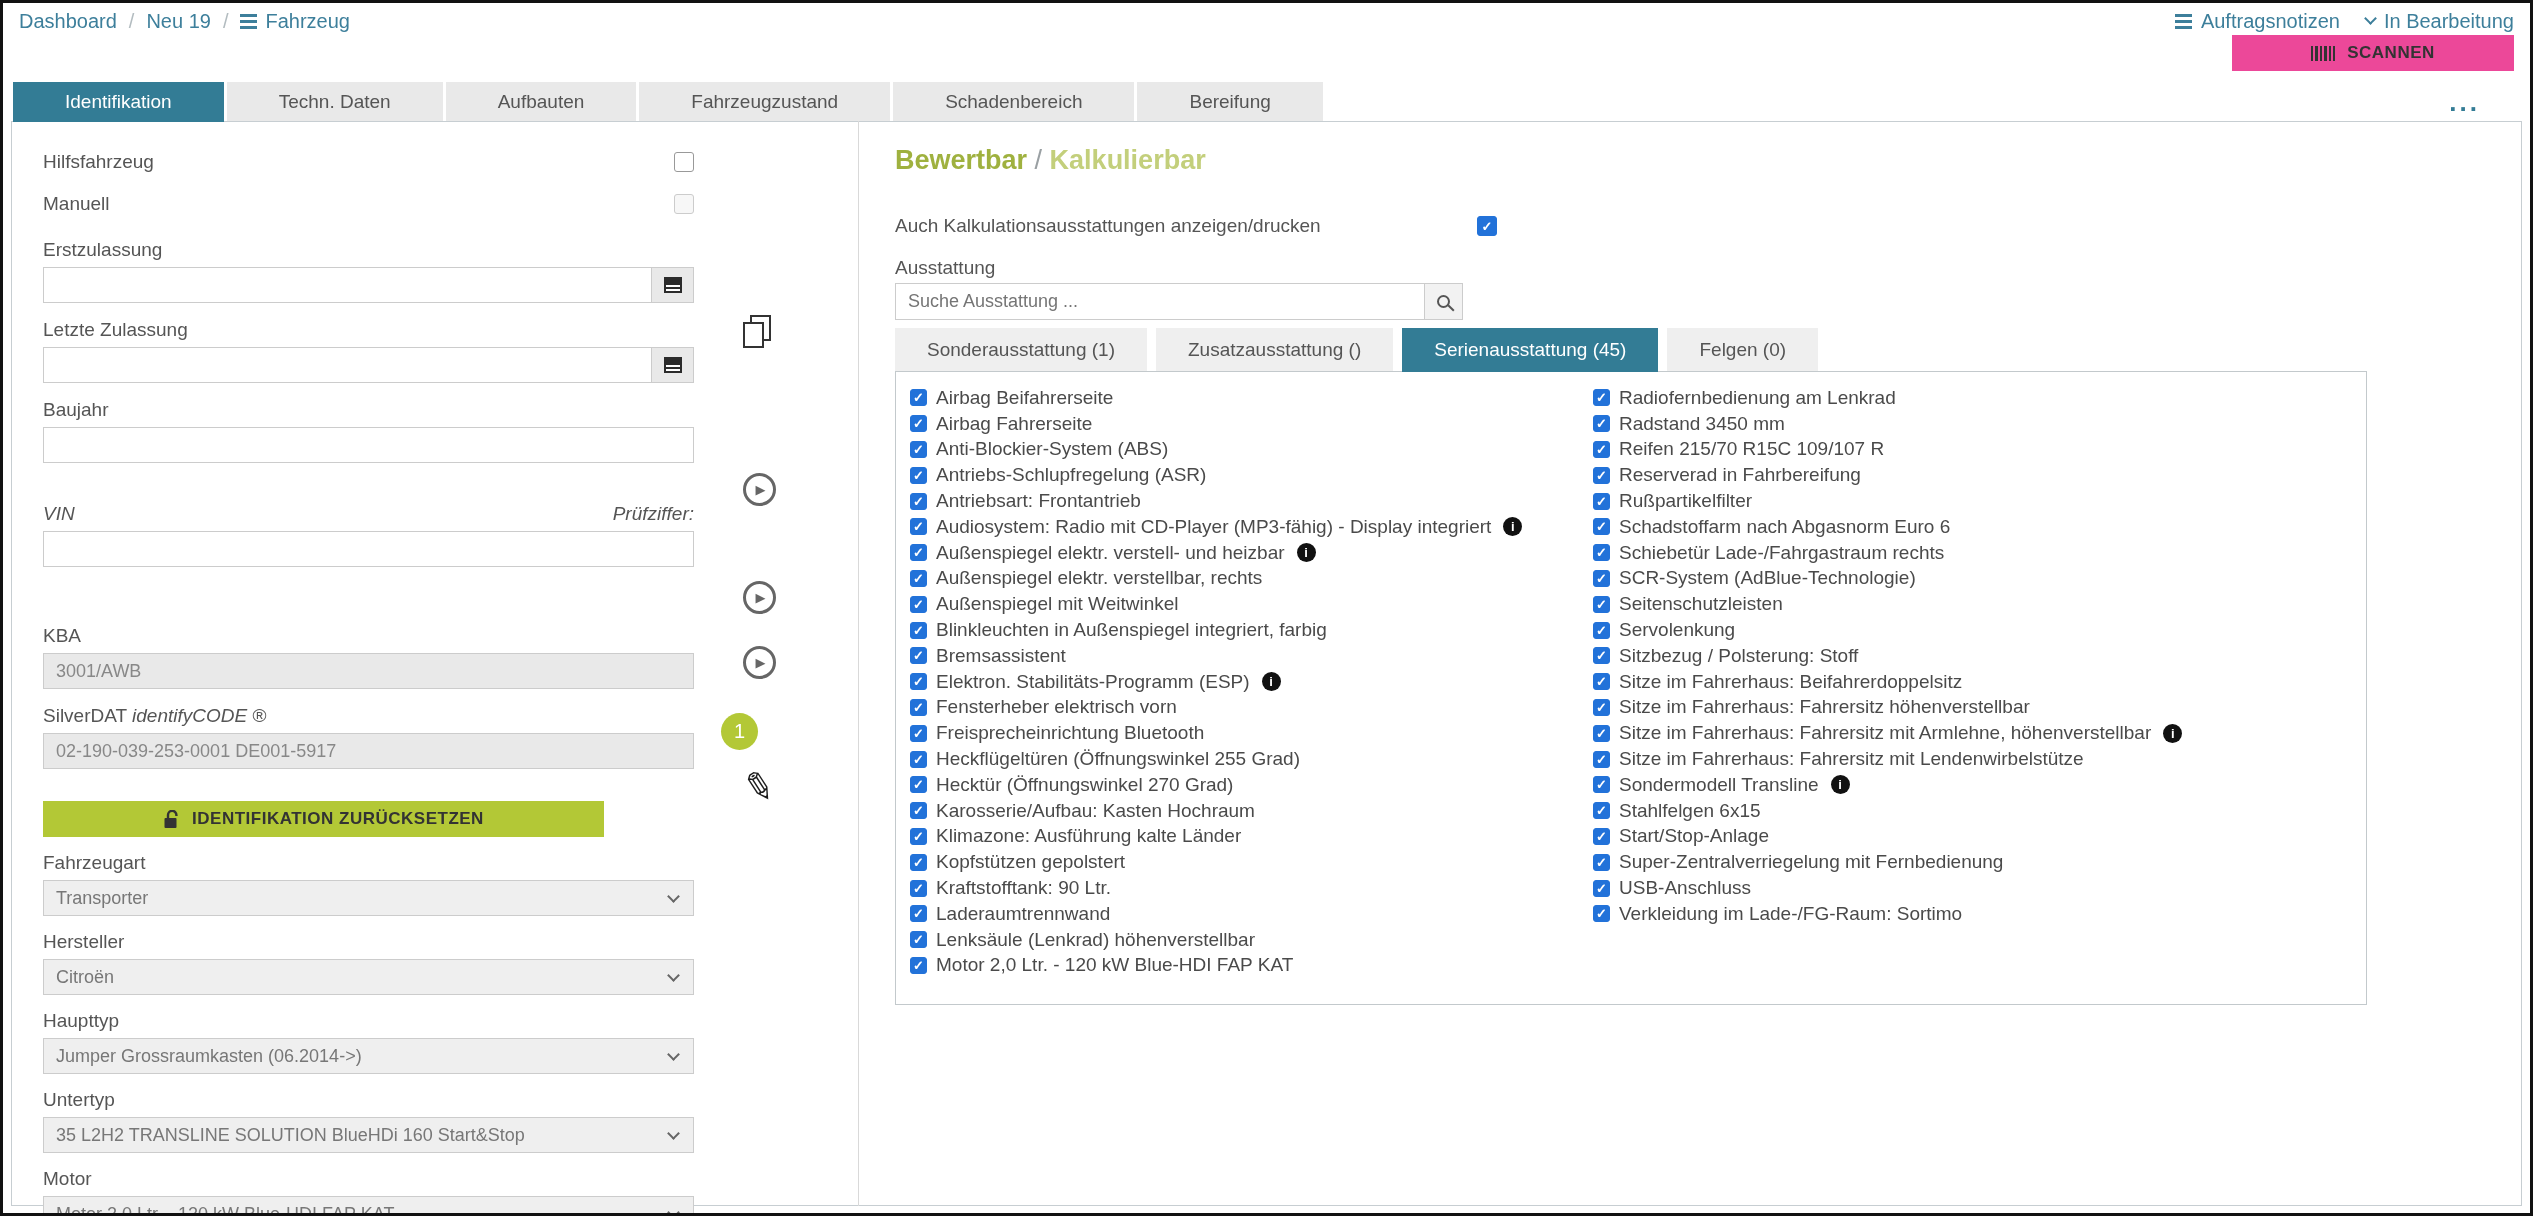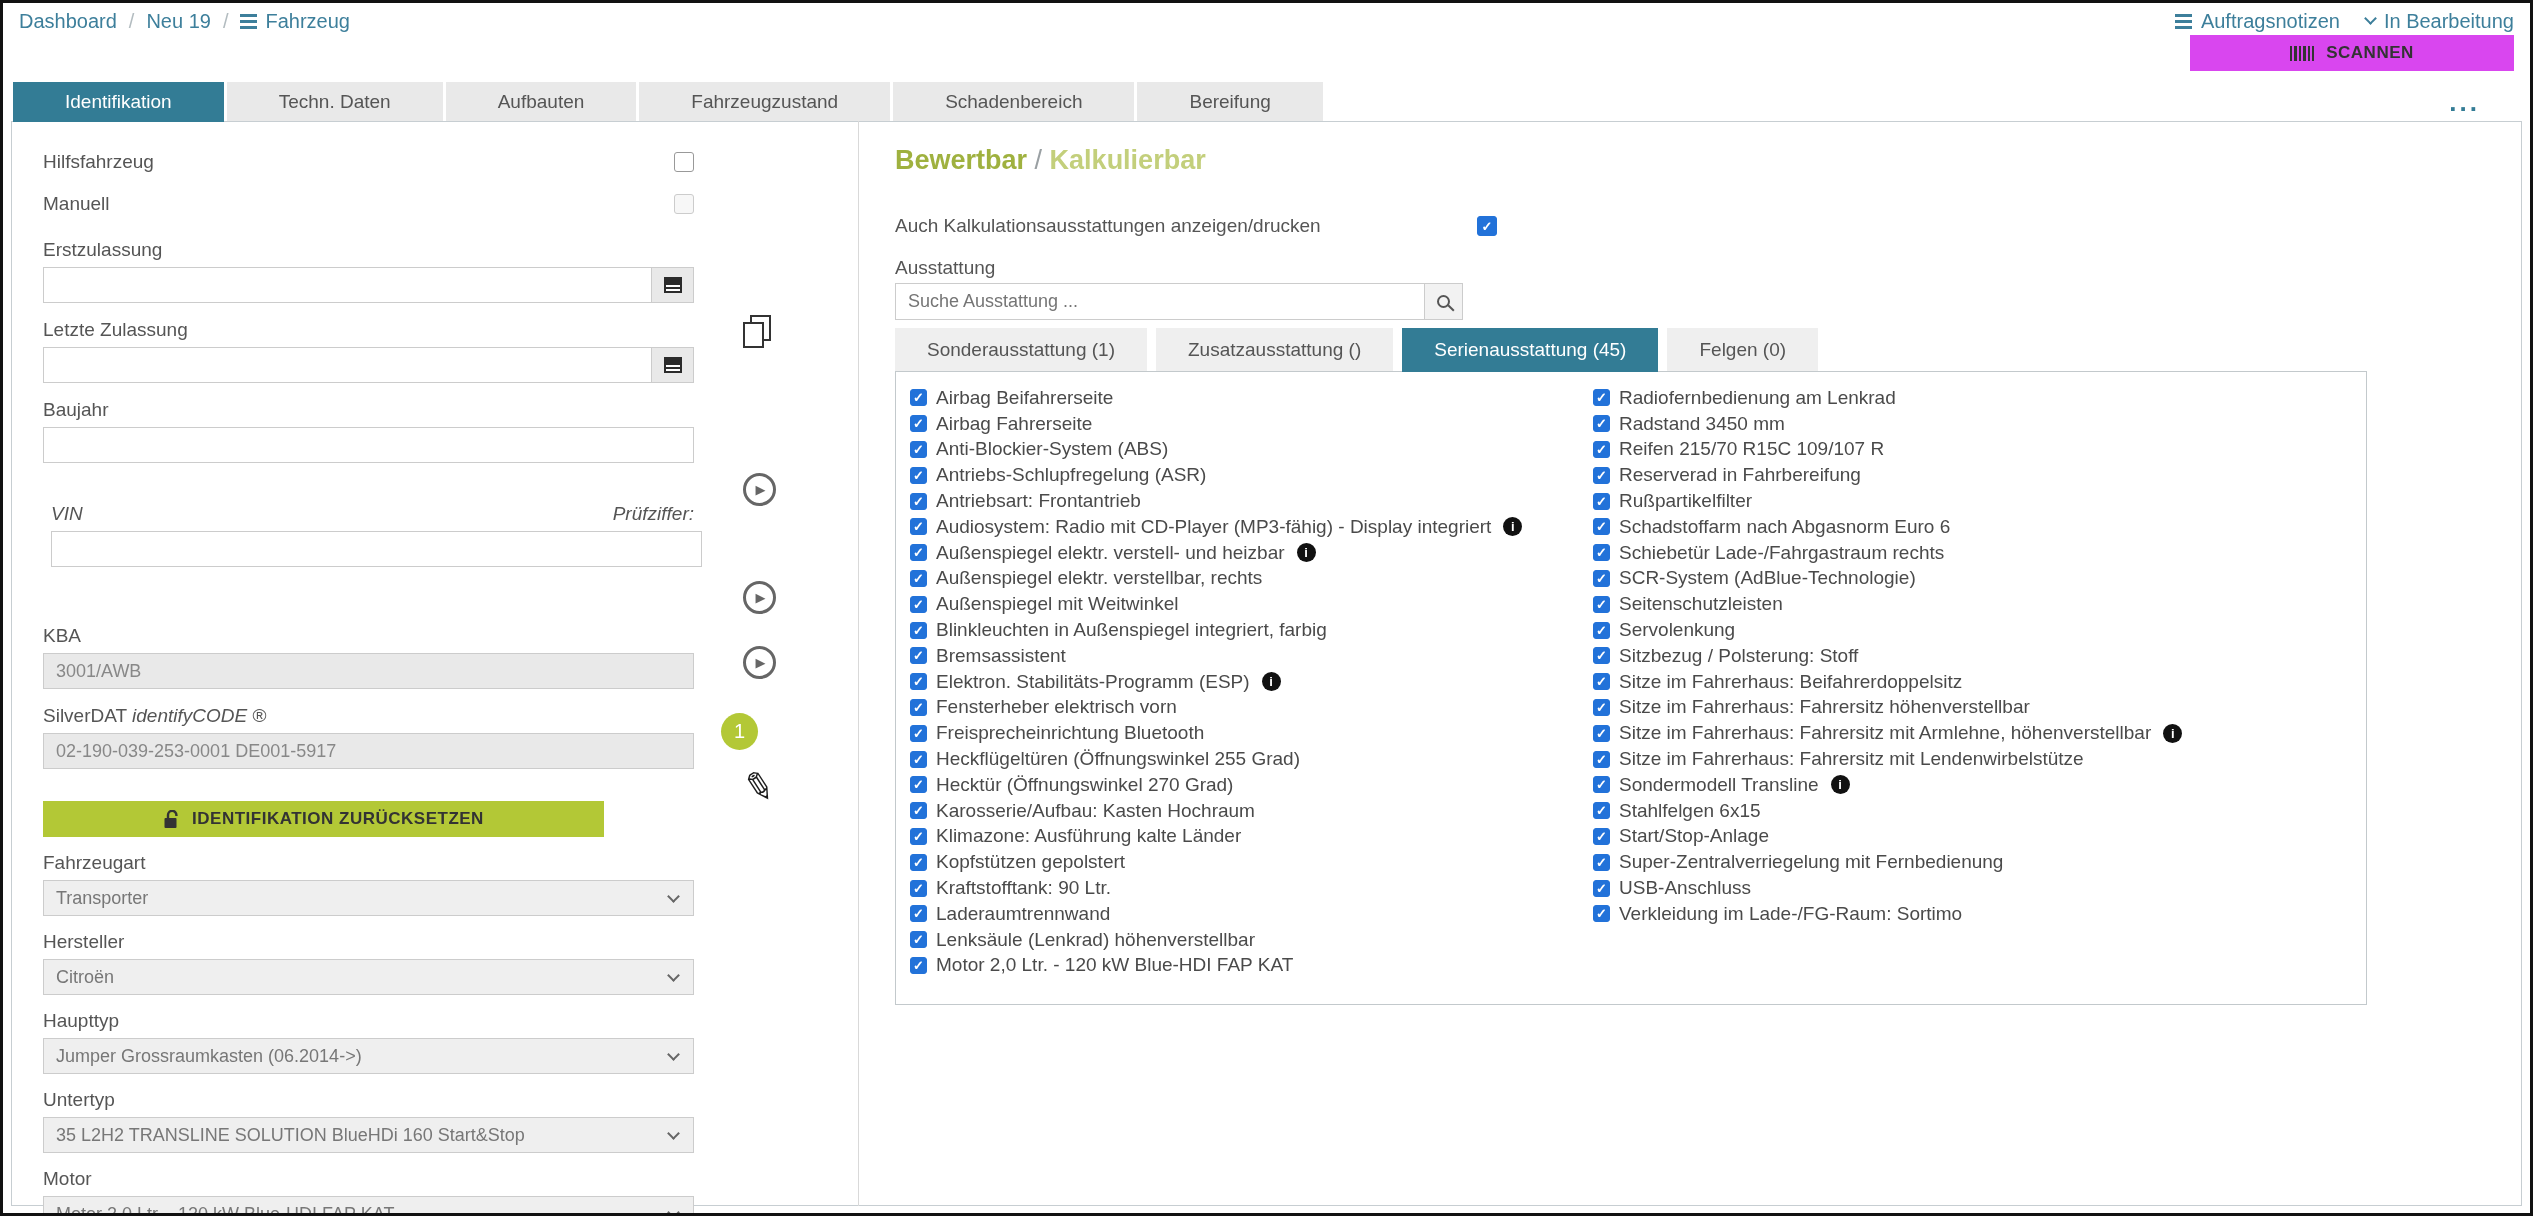--- a/index.html
+++ b/index.html
@@ -13,22 +13,22 @@
   .topbar { position:absolute; top:0; left:0; right:0; height:36px;
     display:flex; justify-content:space-between; align-items:center; padding:0 16px; }
   .crumbs { display:flex; align-items:center; gap:12px; font-size:20px; }
   .crumb { color:#3d7f9b; cursor:pointer; display:flex; align-items:center; gap:8px; }
   .crumb-sep { color:#b3bcc0; }
   .top-right { display:flex; align-items:center; gap:26px; font-size:20px; color:#3d7f9b; }
   .top-item { display:flex; align-items:center; gap:9px; cursor:pointer; }
   .bars { display:inline-flex; flex-direction:column; gap:3px; }
   .bars i { display:block; width:17px; height:3px; background:currentColor; }
   .chev-down { width:9px; height:9px; border-right:2px solid currentColor; border-bottom:2px solid currentColor; transform:rotate(45deg); margin-top:-5px; }
-  .scan-btn { position:absolute; top:32px; right:16px; width:324px; height:36px;
-    background:#d946ef; border:none; display:flex; align-items:center; justify-content:center; gap:12px;
+  .scan-btn { position:absolute; top:32px; right:16px; width:282px; height:36px;
+    background:#ec4899; border:none; display:flex; align-items:center; justify-content:center; gap:12px;
     font-family:inherit; font-size:17px; font-weight:bold; color:#333; letter-spacing:.5px; cursor:pointer; }
   .barcode { width:24px; height:15px;
     background:repeating-linear-gradient(90deg,#333 0 2px,transparent 2px 4px, #333 4px 7px, transparent 7px 9px); }
   
   .tabbar { position:absolute; top:79px; left:10px; display:flex; gap:3px; z-index:3; }
   .tab { height:39px; line-height:39px; padding:0 52px; background:#e9e9e9; color:#555;
     font-size:19px; text-align:center; cursor:pointer; min-width:158px; }
   .tab.active { background:#337c95; color:#fff; height:40px; }
   .tabs-more { position:absolute; top:84px; right:50px; color:#337c95; font-size:26px; font-weight:bold; letter-spacing:3px; cursor:pointer; z-index:3; }
   .content-frame { position:absolute; left:8px; right:8px; top:118px; bottom:7px; border:1px solid #c7ced2; background:#fff; }
@@ -57,21 +57,21 @@
   .cb.sm { width:17px; height:17px; }
   .cb.checked::after { content:"✓"; color:#fff; font-size:13px; font-weight:bold; }
   
   .left-panel { position:absolute; left:40px; top:140px; width:780px; }
   .fields { width:651px; }
   .cb-row { display:flex; justify-content:space-between; align-items:center; font-size:19px; }
   .row-hilfs { margin-top:8px; }
   .row-manuell { margin-top:20px; }
   .grp { margin-top:16px; }
   .grp-erst { margin-top:24px; }
-  .grp-vin { margin-top:40px;margin-left:8px; }
+  .grp-vin { margin-top:40px; }
   .grp-kba { margin-top:58px; }
   .vin-lblrow { display:flex; justify-content:space-between; font-style:italic; font-size:19px; margin-bottom:6px; }
   .reset-btn { margin-top:32px; width:561px; height:36px; background:#b3c836; border:none; cursor:pointer;
     display:flex; align-items:center; justify-content:center; gap:12px;
     font-family:inherit; font-size:17px; font-weight:bold; color:#333; letter-spacing:.5px; }
   .badge { position:absolute; width:37px; height:37px; border-radius:50%; background:#b3c836; color:#fff;
     display:flex; align-items:center; justify-content:center; font-size:20px; }
   .badge-1 { left:678px; top:570px; }
   .si { position:absolute; left:700px; }
   .copy-icon { top:172px; width:26px; height:30px; cursor:pointer; }

